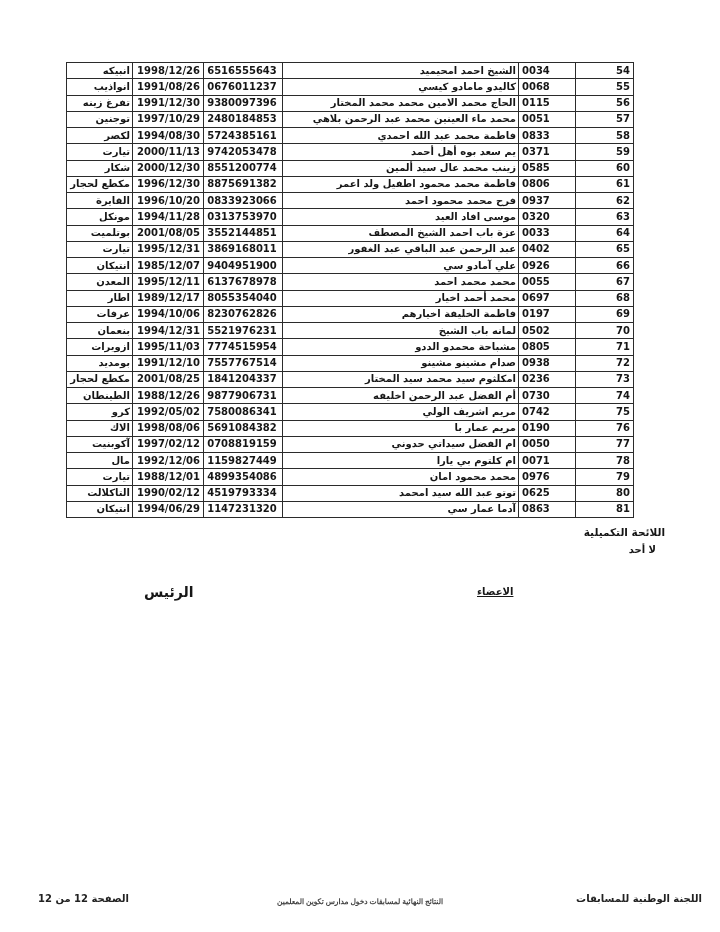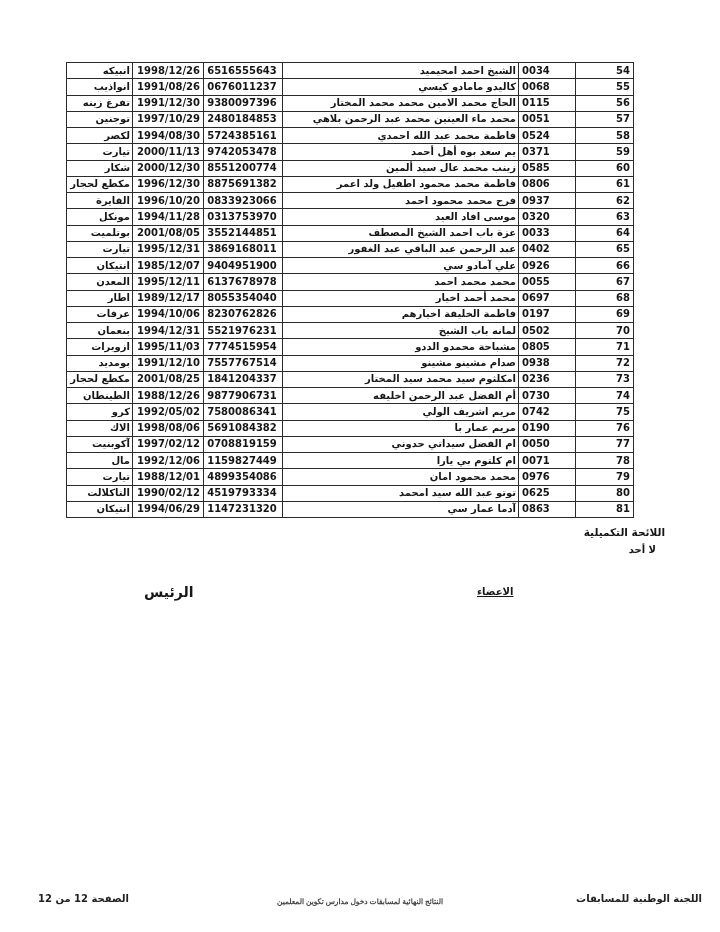--- a/index.html
+++ b/index.html
@@ -110,21 +110,21 @@
         <tr>
           <td class="c-serial">57</td>
           <td class="c-code">0051</td>
           <td class="c-name">محمد ماء العينين محمد عبد الرحمن بلاهي</td>
           <td class="c-id">2480184853</td>
           <td class="c-date">1997/10/29</td>
           <td class="c-place">توجنين</td>
         </tr>
         <tr>
           <td class="c-serial">58</td>
-          <td class="c-code">0524</td>
+          <td class="c-code">0833</td>
           <td class="c-name">فاطمة محمد عبد الله احمدي</td>
           <td class="c-id">5724385161</td>
           <td class="c-date">1994/08/30</td>
           <td class="c-place">لكصر</td>
         </tr>
         <tr>
           <td class="c-serial">59</td>
           <td class="c-code">0371</td>
           <td class="c-name">يم سعد بوه أهل أحمد</td>
           <td class="c-id">9742053478</td>

